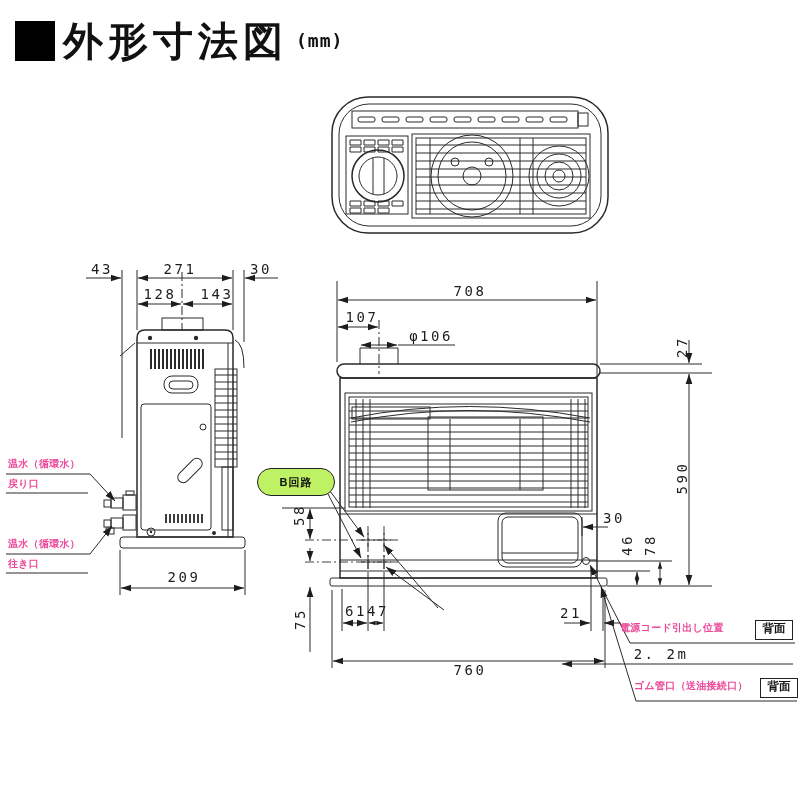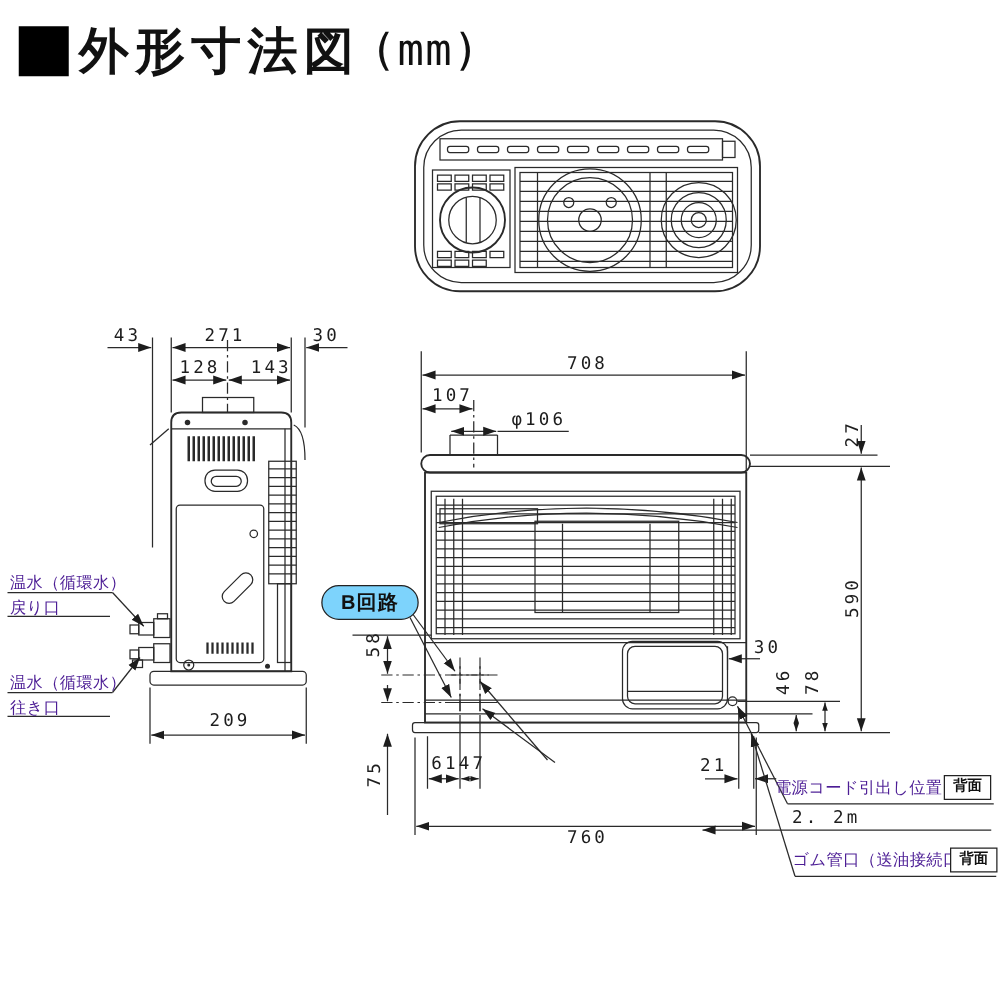--- a/index.html
+++ b/index.html
@@ -2,28 +2,28 @@
 <html><head>
 <meta charset="utf-8">
 <style>
   html,body{margin:0;padding:0;background:#fff}
   .stage{position:relative;width:800px;height:800px;background:#fff;overflow:hidden;
          font-family:"Liberation Sans",sans-serif;color:#111}
   .stage svg{position:absolute;left:0;top:0}
   .title{position:absolute;left:15px;top:16px;display:flex;align-items:flex-start;gap:8px}
   .title .sq{width:40px;height:40px;background:#000;margin-top:5px}
   .title .tx{font-size:40px;font-weight:bold;letter-spacing:5px;line-height:50px;white-space:nowrap}
-  .title .un{font-size:35px;font-weight:normal;font-family:"DejaVu Sans Mono",monospace;
+  .title .un{font-size:18px;font-weight:bold;font-family:"DejaVu Sans Mono",monospace;
              line-height:50px;letter-spacing:1px}
   .dim{position:absolute;font-family:"DejaVu Sans Mono",monospace;font-size:14px;
        letter-spacing:2.5px;white-space:nowrap;color:#1d1d1d;transform:translate(-50%,-50%)}
   .dim.v{transform:translate(-50%,-50%) rotate(-90deg)}
-  .jl{position:absolute;font-size:13px;font-weight:400;letter-spacing:.3px;white-space:nowrap;color:#4c1d95}
+  .jl{position:absolute;font-size:10px;font-weight:700;letter-spacing:.3px;white-space:nowrap;color:#ec4899}
   .cap{position:absolute;border:1.6px solid #222;border-radius:999px;display:flex;align-items:center;
-       justify-content:center;font-size:16px;font-weight:600;letter-spacing:1px;box-sizing:border-box;background:#7dd3fc}
+       justify-content:center;font-size:11px;font-weight:600;letter-spacing:1px;box-sizing:border-box;background:#bef264}
   .bx{position:absolute;border:1.5px solid #222;display:flex;justify-content:center;
       font-size:11.5px;font-weight:600;box-sizing:border-box;background:#fff}
 </style>
 </head>
 <body>
 
 <div class="stage">
 
   <svg width="800" height="800" viewBox="0 0 800 800">
     <defs>

